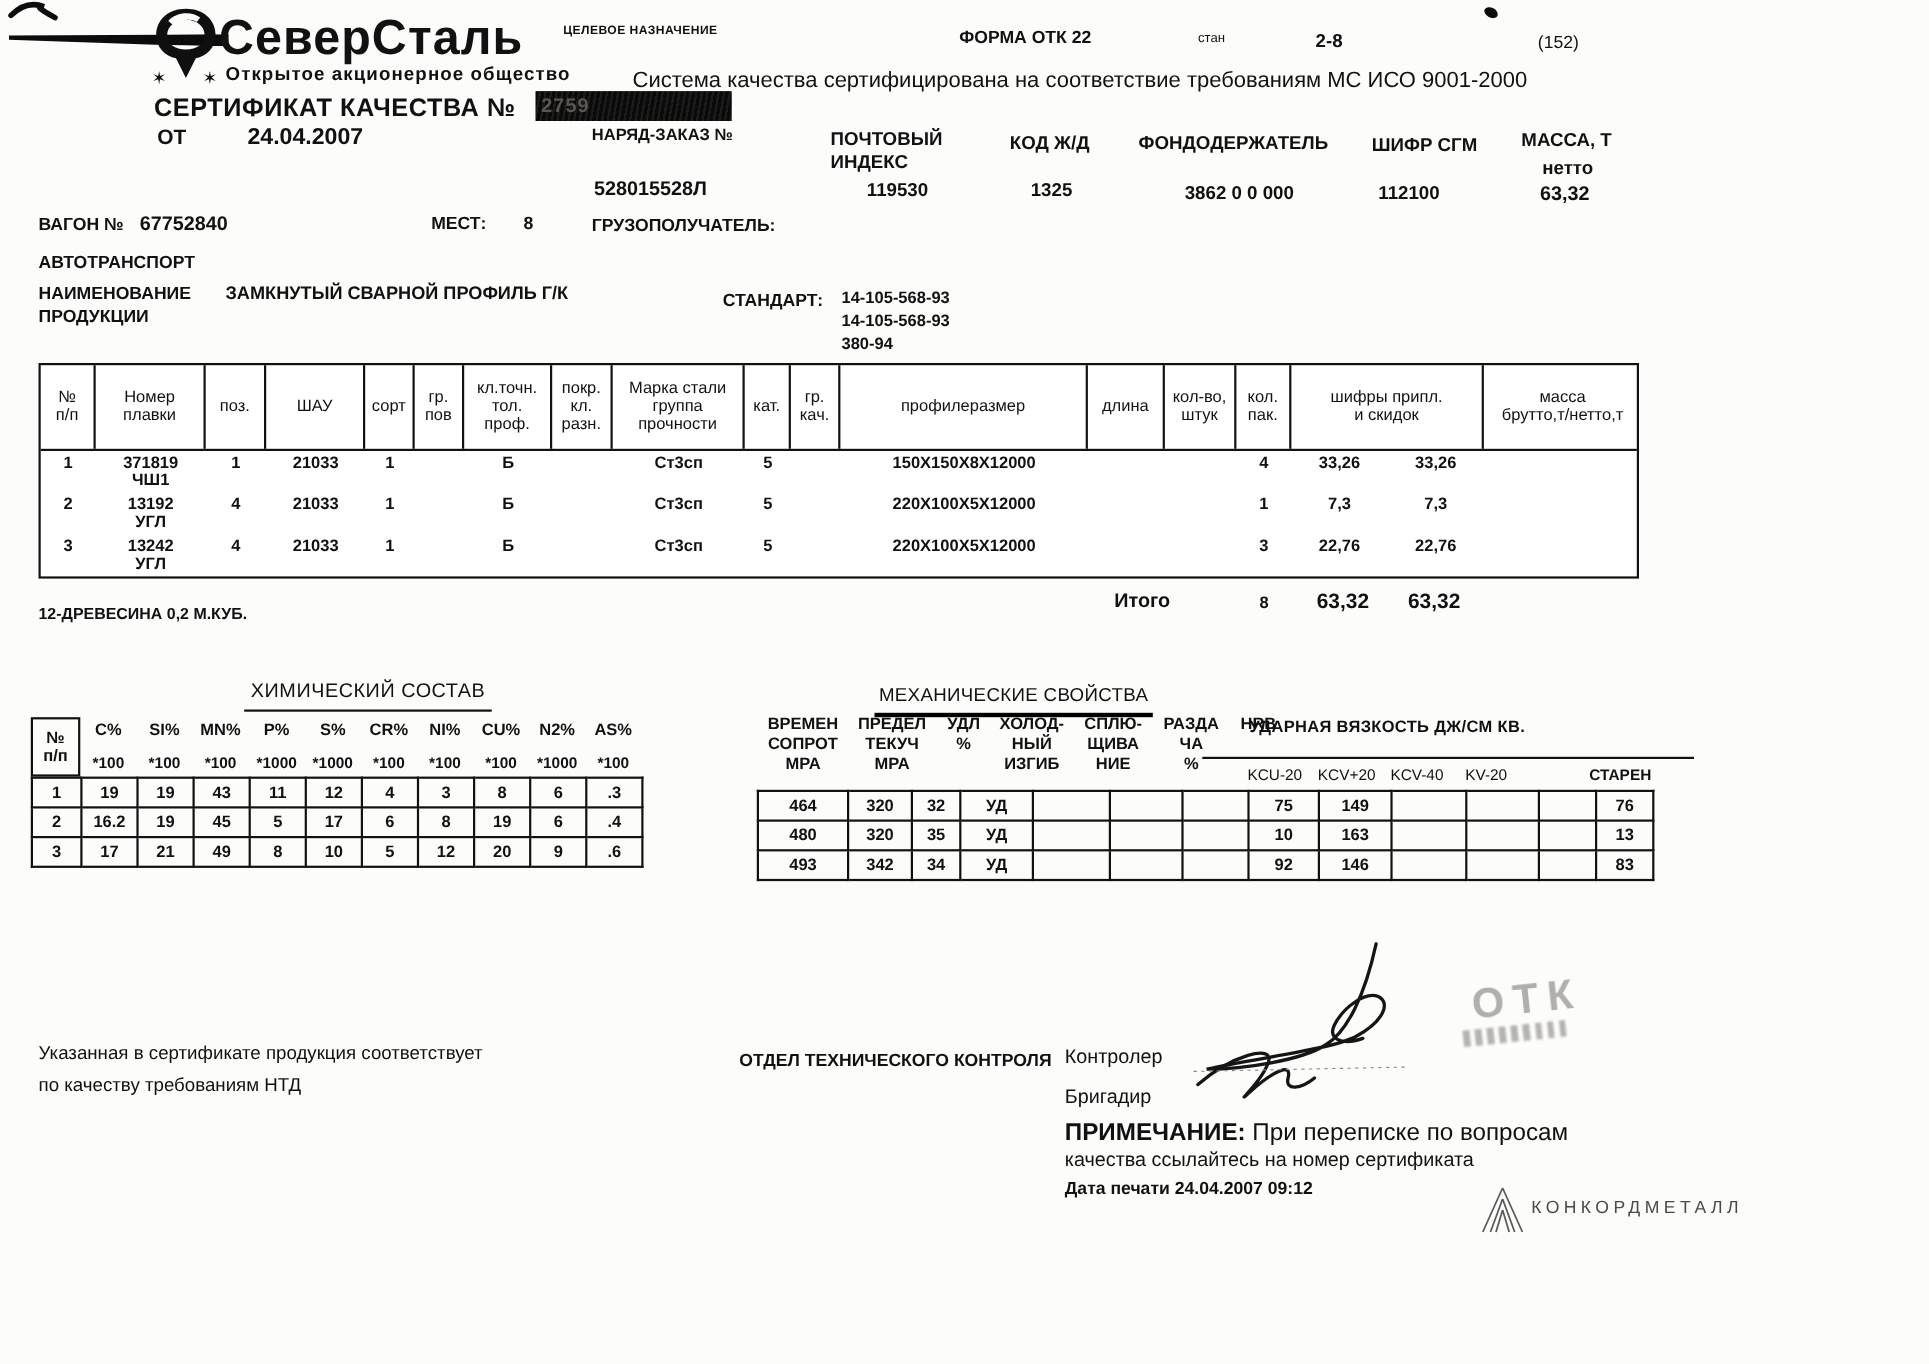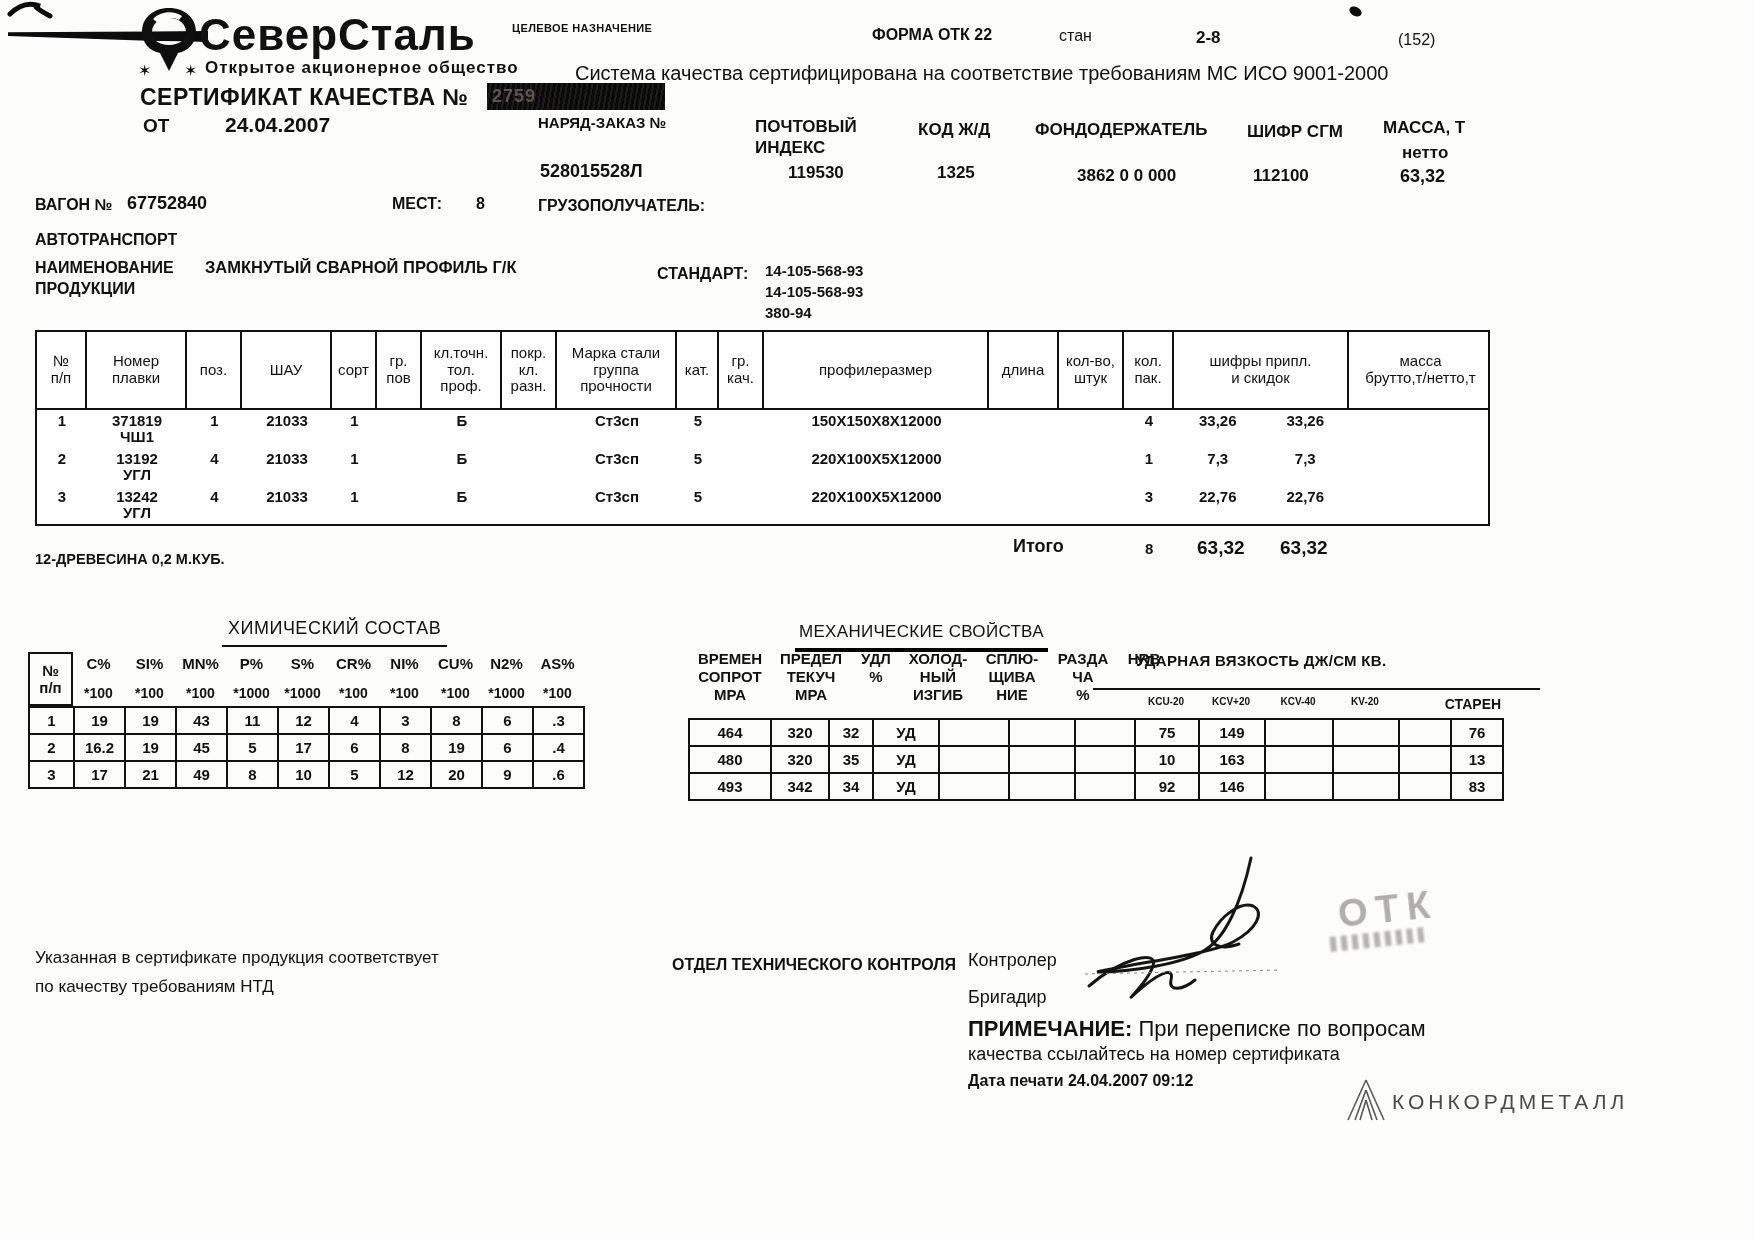--- a/index.html
+++ b/index.html
@@ -35,28 +35,28 @@
   .chem-h div:last-child{font-size:14px}
   .chem-table{position:absolute;left:28px;top:706px;border-collapse:collapse}
   .chem-table td{border:2.5px solid #111;height:27px;text-align:center;font-size:15px;font-weight:700}
   
   .mech-title{left:795px;top:622px;font-size:17px;font-weight:500;border-bottom:4px solid #000000;padding:0 4px 6px 4px;letter-spacing:.3px}
   .mech-head{left:690px;top:650px;display:grid;grid-template-columns:80px 78px 48px 72px 72px 66px 52px;column-gap:2px}
   .mech-head>div{text-align:center;font-size:15px;font-weight:600;line-height:1.2;white-space:pre-line}
   .impact-title{left:1136px;top:652px;font-size:15px;font-weight:600;letter-spacing:.3px}
   .impact-line{left:1093px;top:688px;width:447px;border-top:2px solid #111}
   .impact-cols{left:1134px;top:696px;display:flex}
-  .impact-cols span{display:inline-block;text-align:center;font-size:10px;font-weight:700}
+  .impact-cols span{display:inline-block;text-align:left;font-size:14px;font-weight:400}
   .mech-table{position:absolute;left:688px;top:718px;border-collapse:collapse}
   .mech-table td{border:2.5px solid #111;height:27px;text-align:center;font-size:15px;font-weight:700}
   
   .sig{left:1055px;top:852px}
   .stamp{left:1338px;top:888px;font-size:38px;font-weight:700;color:rgba(115,112,108,.55);letter-spacing:8px;transform:rotate(-6deg);filter:blur(.6px)}
   .stamp2{left:1330px;top:932px;width:96px;height:15px;transform:rotate(-6deg);filter:blur(1.2px);background:repeating-linear-gradient(90deg,rgba(110,108,104,.5) 0 6px,rgba(255,255,255,0) 6px 11px)}
-  .brand{left:1392px;top:1090px;font-size:21px;letter-spacing:4px;color:#4a4a4a;font-weight:500}
+  .brand{left:1392px;top:1090px;font-size:16px;letter-spacing:4px;color:#4a4a4a;font-weight:500}
 </style>
 </head>
 <body>
 
 <div class="page">
 
   <svg class="abs" style="left:6px;top:0" width="60" height="20" viewBox="0 0 60 20">
       <path d="M4 14 Q18 0 34 6 Q22 4 44 16" stroke="#0c0c0c" stroke-width="5" fill="none" stroke-linecap="round"></path>
     </svg>
   <div class="abs streak"></div>
@@ -66,21 +66,21 @@
     <path d="M31 2 C15 2 4 12 4 26 c0 11 8 19 18 21 l9 18 9-18 c10-2 18-10 18-21 C58 12 47 2 31 2 z M31 12 c10 0 17 6 17 14 0 8-7 13-17 13 -10 0-17-5-17-13 0-8 7-14 17-14 z" fill="#0f0f0f"></path>
     <path d="M44 10 C36 4 22 5 15 13 l6 5 c5-6 14-8 20-4 z" fill="#fcfcfb"></path>
     <text x="0" y="70" font-size="16" fill="#0f0f0f">✶</text>
     <text x="46" y="70" font-size="16" fill="#0f0f0f">✶</text>
   </svg>
   <div class="abs logo-name">СеверСталь</div>
   <div class="abs logo-sub">Открытое  акционерное  общество</div>
 
   <div class="abs sb" style="left:512px;top:22px;font-size:11px;letter-spacing:.4px">ЦЕЛЕВОЕ НАЗНАЧЕНИЕ</div>
   <div class="abs sb" style="left:872px;top:26px;font-size:16px">ФОРМА ОТК 22</div>
-  <div class="abs" style="left:1059px;top:27px;font-size:16px;font-weight:500">стан</div>
+  <div class="abs" style="left:1089px;top:27px;font-size:12px;font-weight:500">стан</div>
   <div class="abs b" style="left:1196px;top:28px;font-size:17px">2-8</div>
   <div class="abs" style="left:1398px;top:31px;font-size:16px">(152)</div>
   <div class="abs" style="left:575px;top:62px;font-size:20px;font-weight:500">Система качества сертифицирована на соответствие требованиям МС ИСО 9001-2000</div>
 
   <div class="abs b" style="left:140px;top:84px;font-size:23px;letter-spacing:.5px">СЕРТИФИКАТ КАЧЕСТВА №</div>
   <div class="abs mask">
       <span>2759</span>
     </div>
   <div class="abs b" style="left:143px;top:115px;font-size:19px">ОТ</div>
   <div class="abs b" style="left:225px;top:113px;font-size:21px">24.04.2007</div>

